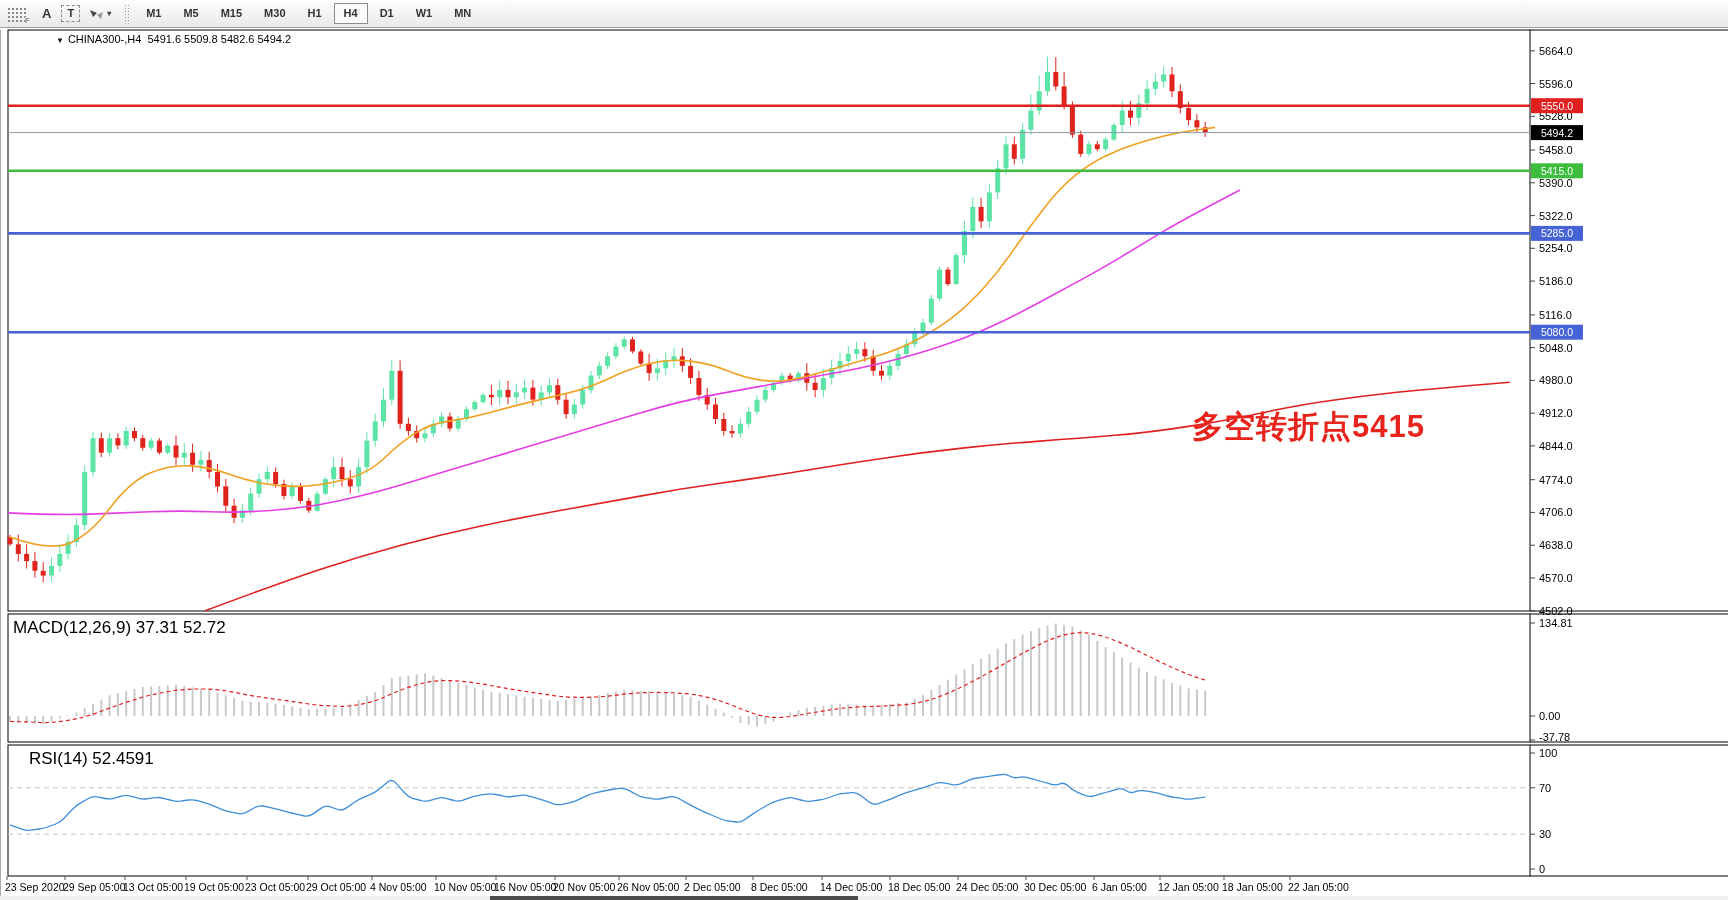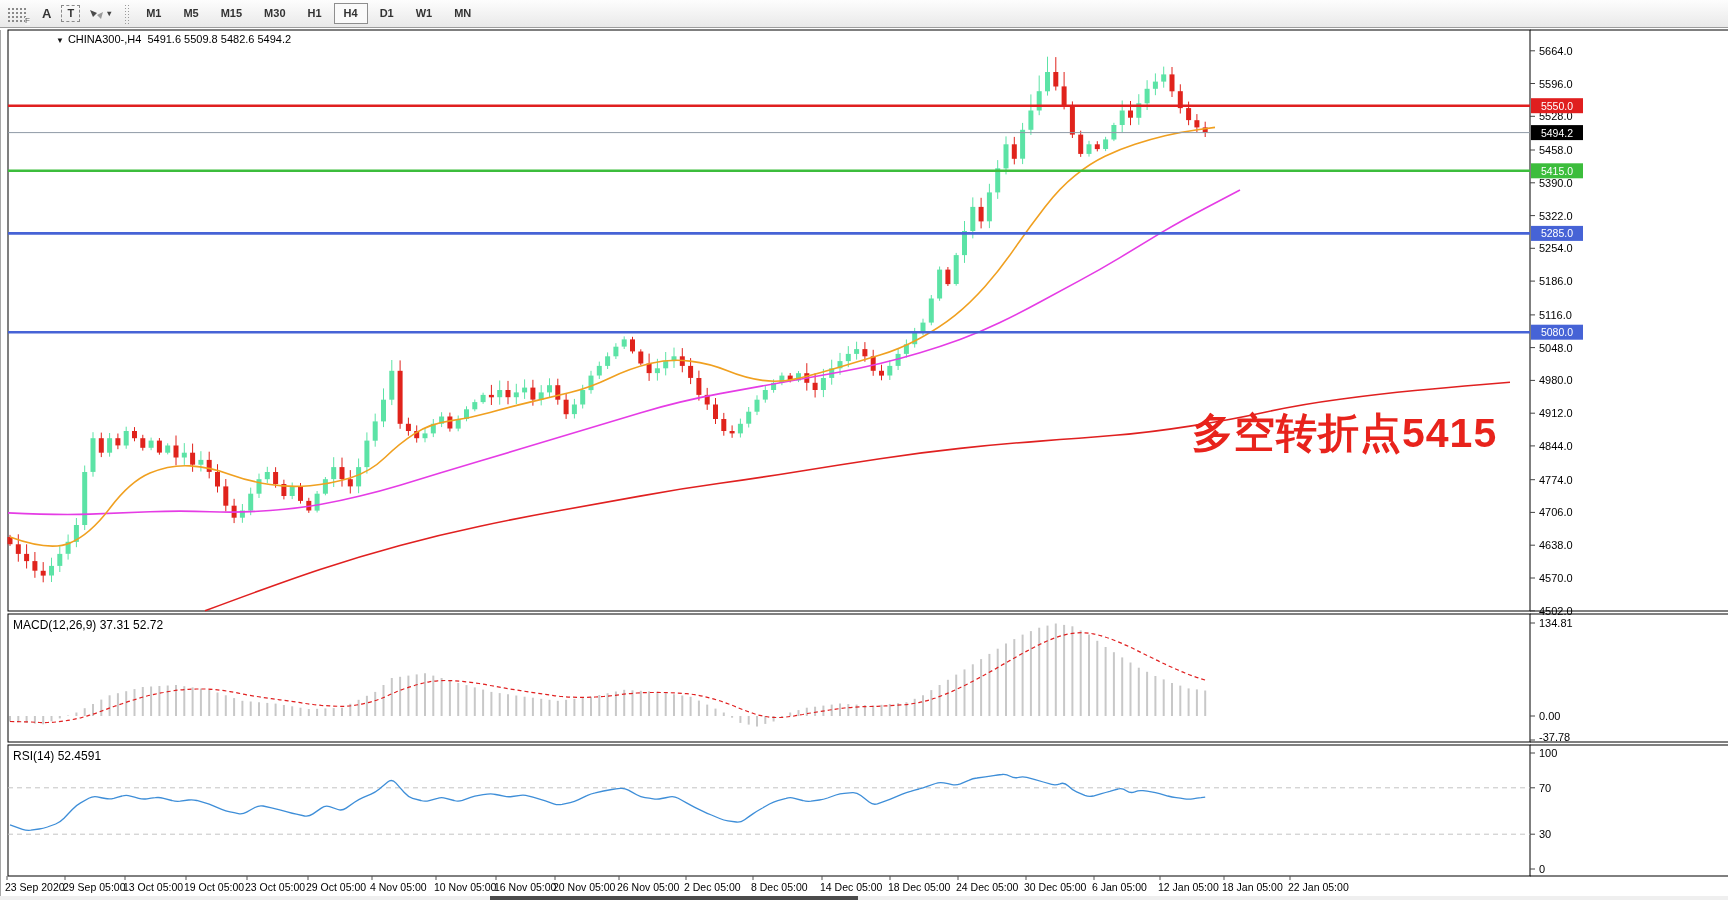--- a/index.html
+++ b/index.html
@@ -21,24 +21,24 @@
   .caret{font-size:8px;color:#444;}
   .tb-sep{width:5px;height:20px;margin:0 5px;
     background-image:radial-gradient(#9a9a9a 0.8px,transparent 1px);background-size:3px 3px;}
   .tb-btn.tf{padding:3px 9px;}
   .tb-btn.tf.active{background:#fafafa;border:1px solid #8e8e8e;}
   
   .chart-area{position:absolute;top:28px;left:0;width:1728px;height:872px;background:#fff;}
   #chart-svg{position:absolute;top:0;left:0;}
   .chart-title{position:absolute;left:12px;top:5px;font-size:11px;color:#000;white-space:pre;margin-left:44px;}
   .chart-title .tri{font-size:8px;margin-right:4px;color:#111;}
-  .ind-label{position:absolute;left:13px;font-size:12px;color:#000;text-align:center;}
+  .ind-label{position:absolute;left:13px;font-size:17px;color:#000;text-align:center;}
   .ind-label.macd{top:590px;}
-  .ind-label.rsi{top:721px;}
-  .annotation{position:absolute;left:1192px;top:378px;font-size:41px;font-weight:600;
+  .ind-label.rsi{top:721px;margin-left:16px;}
+  .annotation{position:absolute;left:1192px;top:378px;font-size:31px;font-weight:600;
     color:#e8231c;letter-spacing:1px;white-space:nowrap;}
   .hscroll{position:absolute;left:0;bottom:0;width:1728px;height:4px;background:#efefef;}
   .hscroll .thumb{position:absolute;left:490px;top:0;width:368px;height:4px;background:#4c4c4c;}
 </style>
 </head>
 <body>
 
 <div class="toolbar">
   <div class="tb-group">
     <span class="grip">

